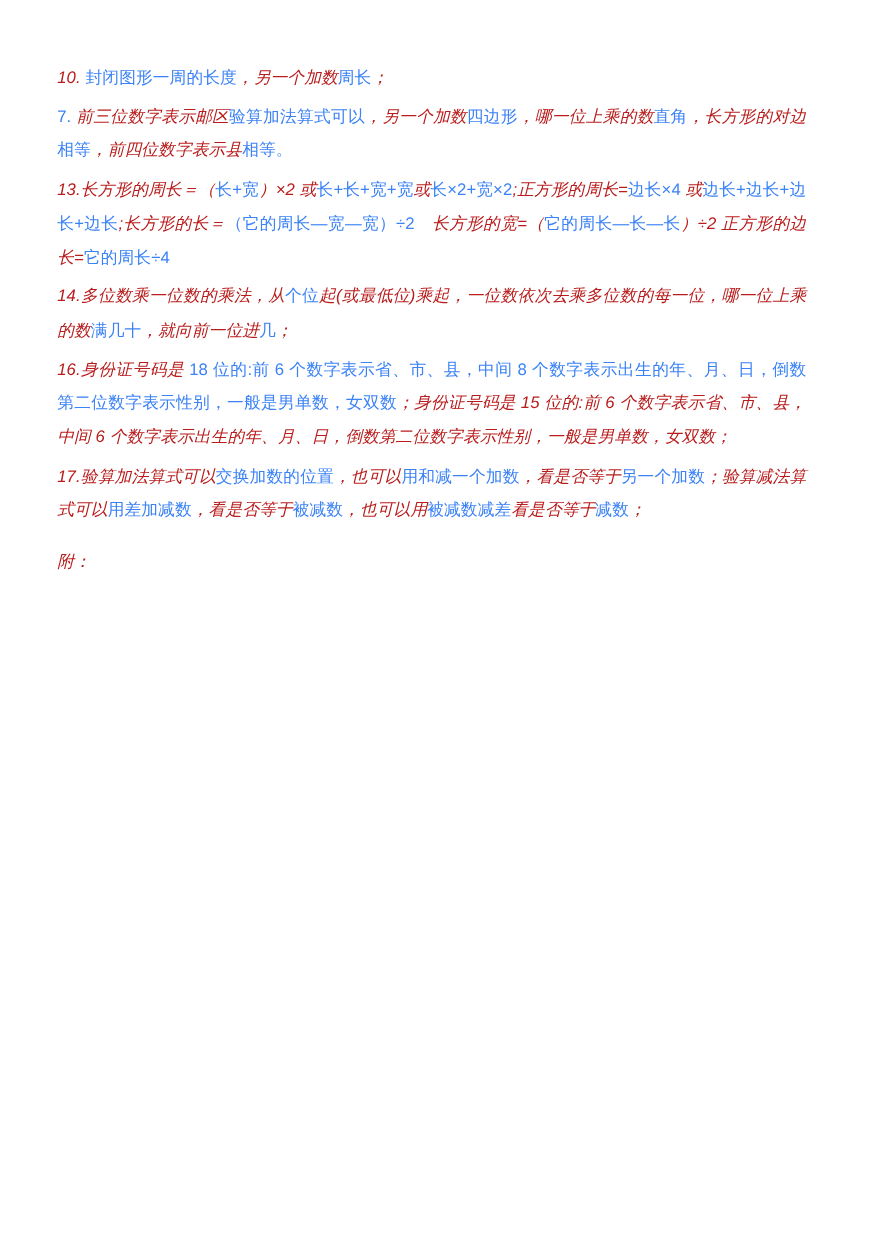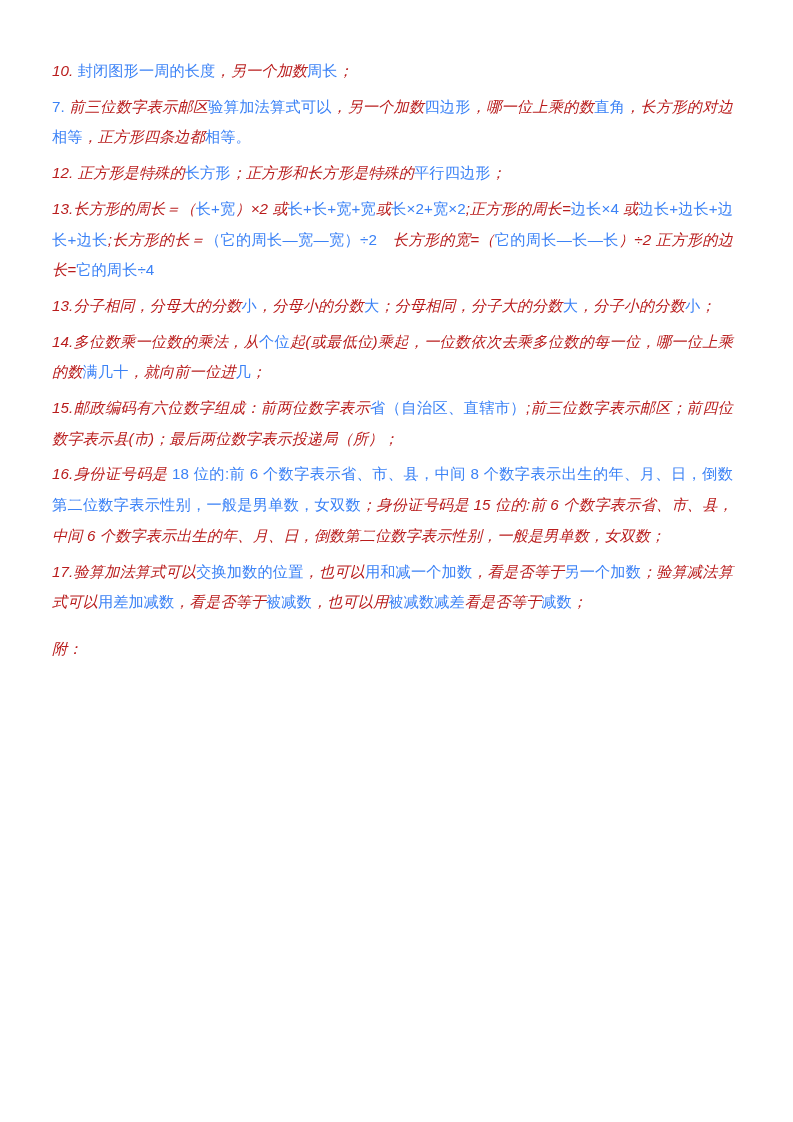--- a/index.html
+++ b/index.html
@@ -44,23 +44,20 @@
   .appendix {
     margin-top: 16px;
   }
 </style>
 </head>
 <body>
 
 <div class="page">
   <div class="doc-body" id="doc-body">
       <div class="para"><span class="blk">10. </span><span class="red">封闭图形一周的长度</span><span class="blk">，另一个加数</span><span class="red">周长</span><span class="blk">；</span></div>
-      <div class="para"><span class="red">7. </span><span class="blk">前三位数字表示邮区</span><span class="red">验算加法算式可以</span><span class="blk">，另一个加数</span><span class="red">四边形</span><span class="blk">，哪一位上乘的数</span><span class="red">直角</span><span class="blk">，长方形的对边</span><span class="red">相等</span><span class="blk">，正方形四条边都</span><span class="red">相等。</span></div>
-      <div class="para"><span class="blk">12. 正方形是特殊的</span><span class="red">长方形</span><span class="blk">；正方形和长方形是特殊的</span><span class="red">平行四边形</span><span class="blk">；</span></div>
+      <div class="para"><span class="red">7. </span><span class="blk">前三位数字表示邮区</span><span class="red">验算加法算式可以</span><span class="blk">，另一个加数</span><span class="red">四边形</span><span class="blk">，哪一位上乘的数</span><span class="red">直角</span><span class="blk">，长方形的对边</span><span class="red">相等</span><span class="blk">，前四位数字表示县</span><span class="red">相等。</span></div>
       <div class="para"><span class="blk">13.长方形的周长＝（</span><span class="red">长+宽</span><span class="blk">）×2 或</span><span class="red">长+长+宽+宽</span><span class="blk">或</span><span class="red">长×2+宽×2</span><span class="blk">;正方形的周长=</span><span class="red">边长×4</span><span class="blk"> 或</span><span class="red">边长+边长+边长+边长</span><span class="blk">;长方形的长＝</span><span class="red">（它的周长—宽—宽）÷2</span><span class="blk">　长方形的宽=（</span><span class="red">它的周长—长—长</span><span class="blk">）÷2 正方形的边长=</span><span class="red">它的周长÷4</span></div>
-      <div class="para"><span class="blk">13.分子相同，分母大的分数</span><span class="red">小</span><span class="blk">，分母小的分数</span><span class="red">大</span><span class="blk">；分母相同，分子大的分数</span><span class="red">大</span><span class="blk">，分子小的分数</span><span class="red">小</span><span class="blk">；</span></div>
       <div class="para"><span class="blk">14.多位数乘一位数的乘法，从</span><span class="red">个位</span><span class="blk">起(或最低位)乘起，一位数依次去乘多位数的每一位，哪一位上乘的数</span><span class="red">满几十</span><span class="blk">，就向前一位进</span><span class="red">几</span><span class="blk">；</span></div>
-      <div class="para"><span class="blk">15.邮政编码有六位数字组成：前两位数字表示</span><span class="red">省（自治区、直辖市）</span><span class="blk">;前三位数字表示邮区；前四位数字表示县(市)；最后两位数字表示投递局（所）；</span></div>
       <div class="para"><span class="blk">16.身份证号码是 </span><span class="red">18 位的:</span><span class="red">前 6 个数字表示省、市、县，中间 8 个数字表示出生的年、月、日，倒数第二位数字表示性别，一般是男单数，女双数</span><span class="blk">；身份证号码是 15 位的:前 6 个数字表示省、市、县，中间 6 个数字表示出生的年、月、日，倒数第二位数字表示性别，一般是男单数，女双数；</span></div>
       <div class="para"><span class="blk">17.验算加法算式可以</span><span class="red">交换加数的位置</span><span class="blk">，也可以</span><span class="red">用和减一个加数</span><span class="blk">，看是否等于</span><span class="red">另一个加数</span><span class="blk">；验算减法算式可以</span><span class="red">用差加减数</span><span class="blk">，看是否等于</span><span class="red">被减数</span><span class="blk">，也可以用</span><span class="red">被减数减差</span><span class="blk">看是否等于</span><span class="red">减数</span><span class="blk">；</span></div>
       <div class="para appendix"><span class="blk">附：</span></div>
     </div>
 </div>
 
 </body></html>

